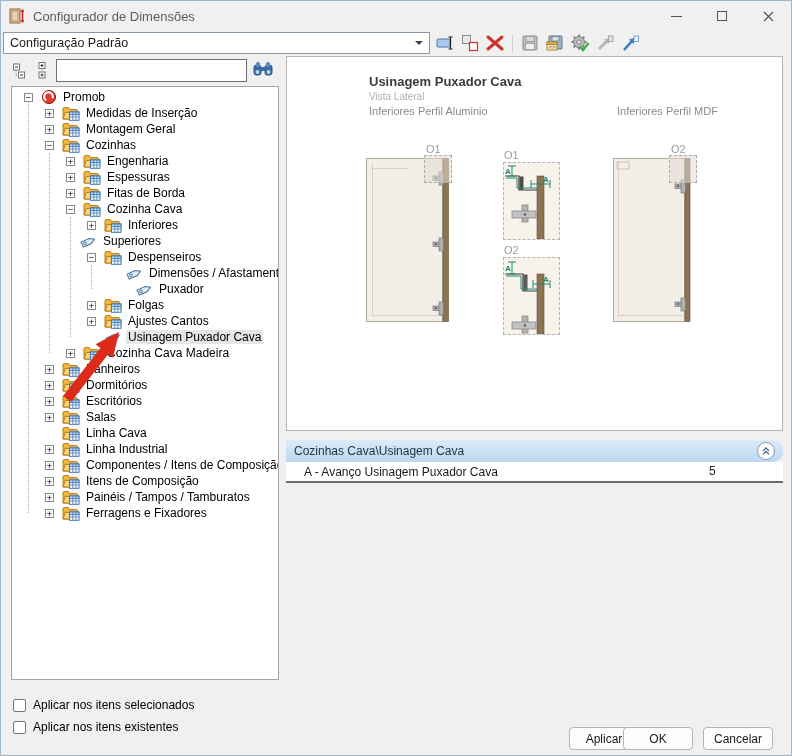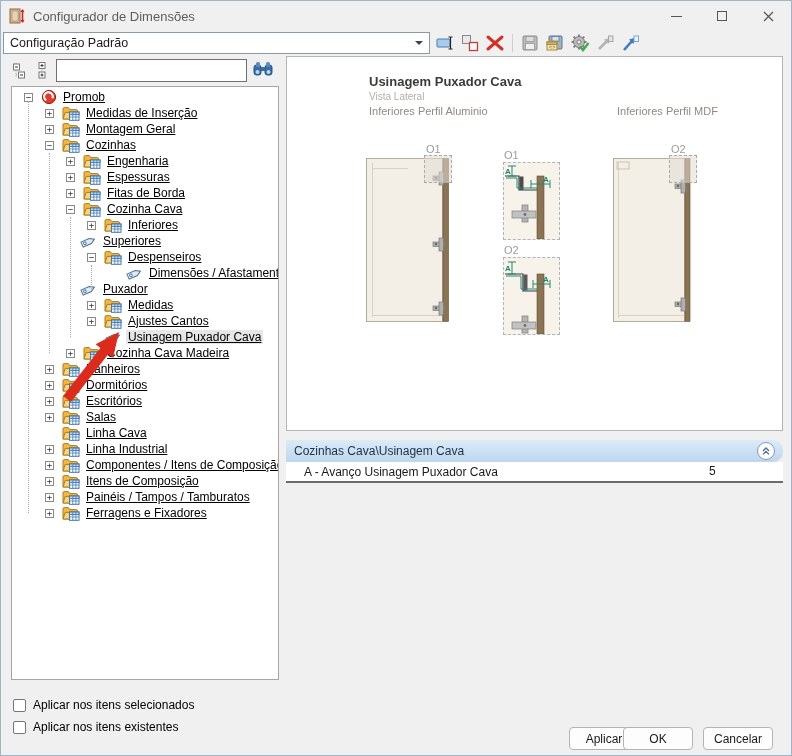--- a/index.html
+++ b/index.html
@@ -27,21 +27,21 @@
   .treetool { position:absolute; top:60px; display:flex; align-items:center; }
   .searchbox { position:absolute; left:55px; top:58px; width:191px; height:23px;
                border:1px solid #707070; font-size:12px; padding:0 4px; background:#fff; }
   .treebox { position:absolute; left:10px; top:85px; width:268px; height:594px; background:#fff;
              border:1px solid #a5a5a5; overflow:hidden; padding-top:2px; }
   .trow { height:16px; display:flex; align-items:center; font-size:12px; white-space:nowrap; color:#000; }
   .exp { width:9px; height:9px; border:1px solid #898989; background:#fff; font:9px/7px "DejaVu Sans Mono",monospace;
          text-align:center; margin-right:8px; flex:none; color:#333; }
   .expsp { width:17px; flex:none; }
   .icw { margin-right:4px; flex:none; display:flex; }
-  .tlabel { padding:0 2px; position:relative; z-index:2;text-decoration:underline; }
+  .tlabel { padding:0 2px; position:relative; z-index:2; }
   .sel .tlabel { background:#e6e6e6; }
   .guide { position:absolute; width:0; border-left:1px dotted #a8a8a8; z-index:1; }
 
   
   .redarrow { position:absolute; left:52px; top:318px; z-index:6; pointer-events:none; }
 
   
   .preview { position:absolute; left:285px; top:55px; width:497px; height:375px; background:#fff;
              border:1px solid #b5b5b5; }
   .pv-title { position:absolute; left:82px; top:17px; font-size:13px; font-weight:bold; color:#3b3b3b; }
@@ -373,21 +373,21 @@
         <span class="icw">
           <svg width="18" height="15" viewBox="0 0 18 15">
             <g transform="rotate(-24 9 8)">
               <path d="M2.5 5.2 L11.5 5.2 L16 8 L11.5 10.8 L2.5 10.8 Z" fill="#dcebfb" stroke="#4a6f96"></path>
               <circle cx="5.6" cy="8" r="1.3" fill="#ffffff" stroke="#4a6f96" stroke-width="0.9"></circle>
             </g>
           </svg>
         </span>
         <span class="tlabel">Dimensões / Afastamentos</span>
       </div>
-      <div class="trow" style="padding-left: 50px;">
+      <div class="trow" style="padding-left: 106px;">
         <span class="expsp"></span>
         <span class="icw">
           <svg width="18" height="15" viewBox="0 0 18 15">
             <g transform="rotate(-24 9 8)">
               <path d="M2.5 5.2 L11.5 5.2 L16 8 L11.5 10.8 L2.5 10.8 Z" fill="#dcebfb" stroke="#4a6f96"></path>
               <circle cx="5.6" cy="8" r="1.3" fill="#ffffff" stroke="#4a6f96" stroke-width="0.9"></circle>
             </g>
           </svg>
         </span>
         <span class="tlabel">Puxador</span>
@@ -398,21 +398,21 @@
           <svg width="18" height="15" viewBox="0 0 18 15">
             <path d="M1 13 V3 Q1 1.6 2.2 1.6 L6.3 1.6 L7.8 3.6 L14.5 3.6 Q15.5 3.6 15.5 5 V13 Z" fill="#f6b63e" stroke="#b27c19"></path>
             <path d="M1 13 L3.2 6.4 L15.5 6.4 L15.5 13 Z" fill="#fbd379" stroke="#b27c19"></path>
             <rect x="7.5" y="6" width="9.5" height="8.3" fill="#ffffff" stroke="#3d79b3"></rect>
             <rect x="7.5" y="6" width="9.5" height="2.6" fill="#c3dcf3" stroke="#3d79b3"></rect>
             <line x1="10.8" y1="6" x2="10.8" y2="14.3" stroke="#3d79b3" stroke-width="0.8"></line>
             <line x1="13.9" y1="6" x2="13.9" y2="14.3" stroke="#3d79b3" stroke-width="0.8"></line>
             <line x1="7.5" y1="11" x2="17" y2="11" stroke="#3d79b3" stroke-width="0.8"></line>
           </svg>
         </span>
-        <span class="tlabel">Medidas</span>
+        <span class="tlabel">Folgas</span>
       </div>
       <div class="trow" style="padding-left: 75px;">
         <span class="exp">+</span>
         <span class="icw">
           <svg width="18" height="15" viewBox="0 0 18 15">
             <path d="M1 13 V3 Q1 1.6 2.2 1.6 L6.3 1.6 L7.8 3.6 L14.5 3.6 Q15.5 3.6 15.5 5 V13 Z" fill="#f6b63e" stroke="#b27c19"></path>
             <path d="M1 13 L3.2 6.4 L15.5 6.4 L15.5 13 Z" fill="#fbd379" stroke="#b27c19"></path>
             <rect x="7.5" y="6" width="9.5" height="8.3" fill="#ffffff" stroke="#3d79b3"></rect>
             <rect x="7.5" y="6" width="9.5" height="2.6" fill="#c3dcf3" stroke="#3d79b3"></rect>
             <line x1="10.8" y1="6" x2="10.8" y2="14.3" stroke="#3d79b3" stroke-width="0.8"></line>

